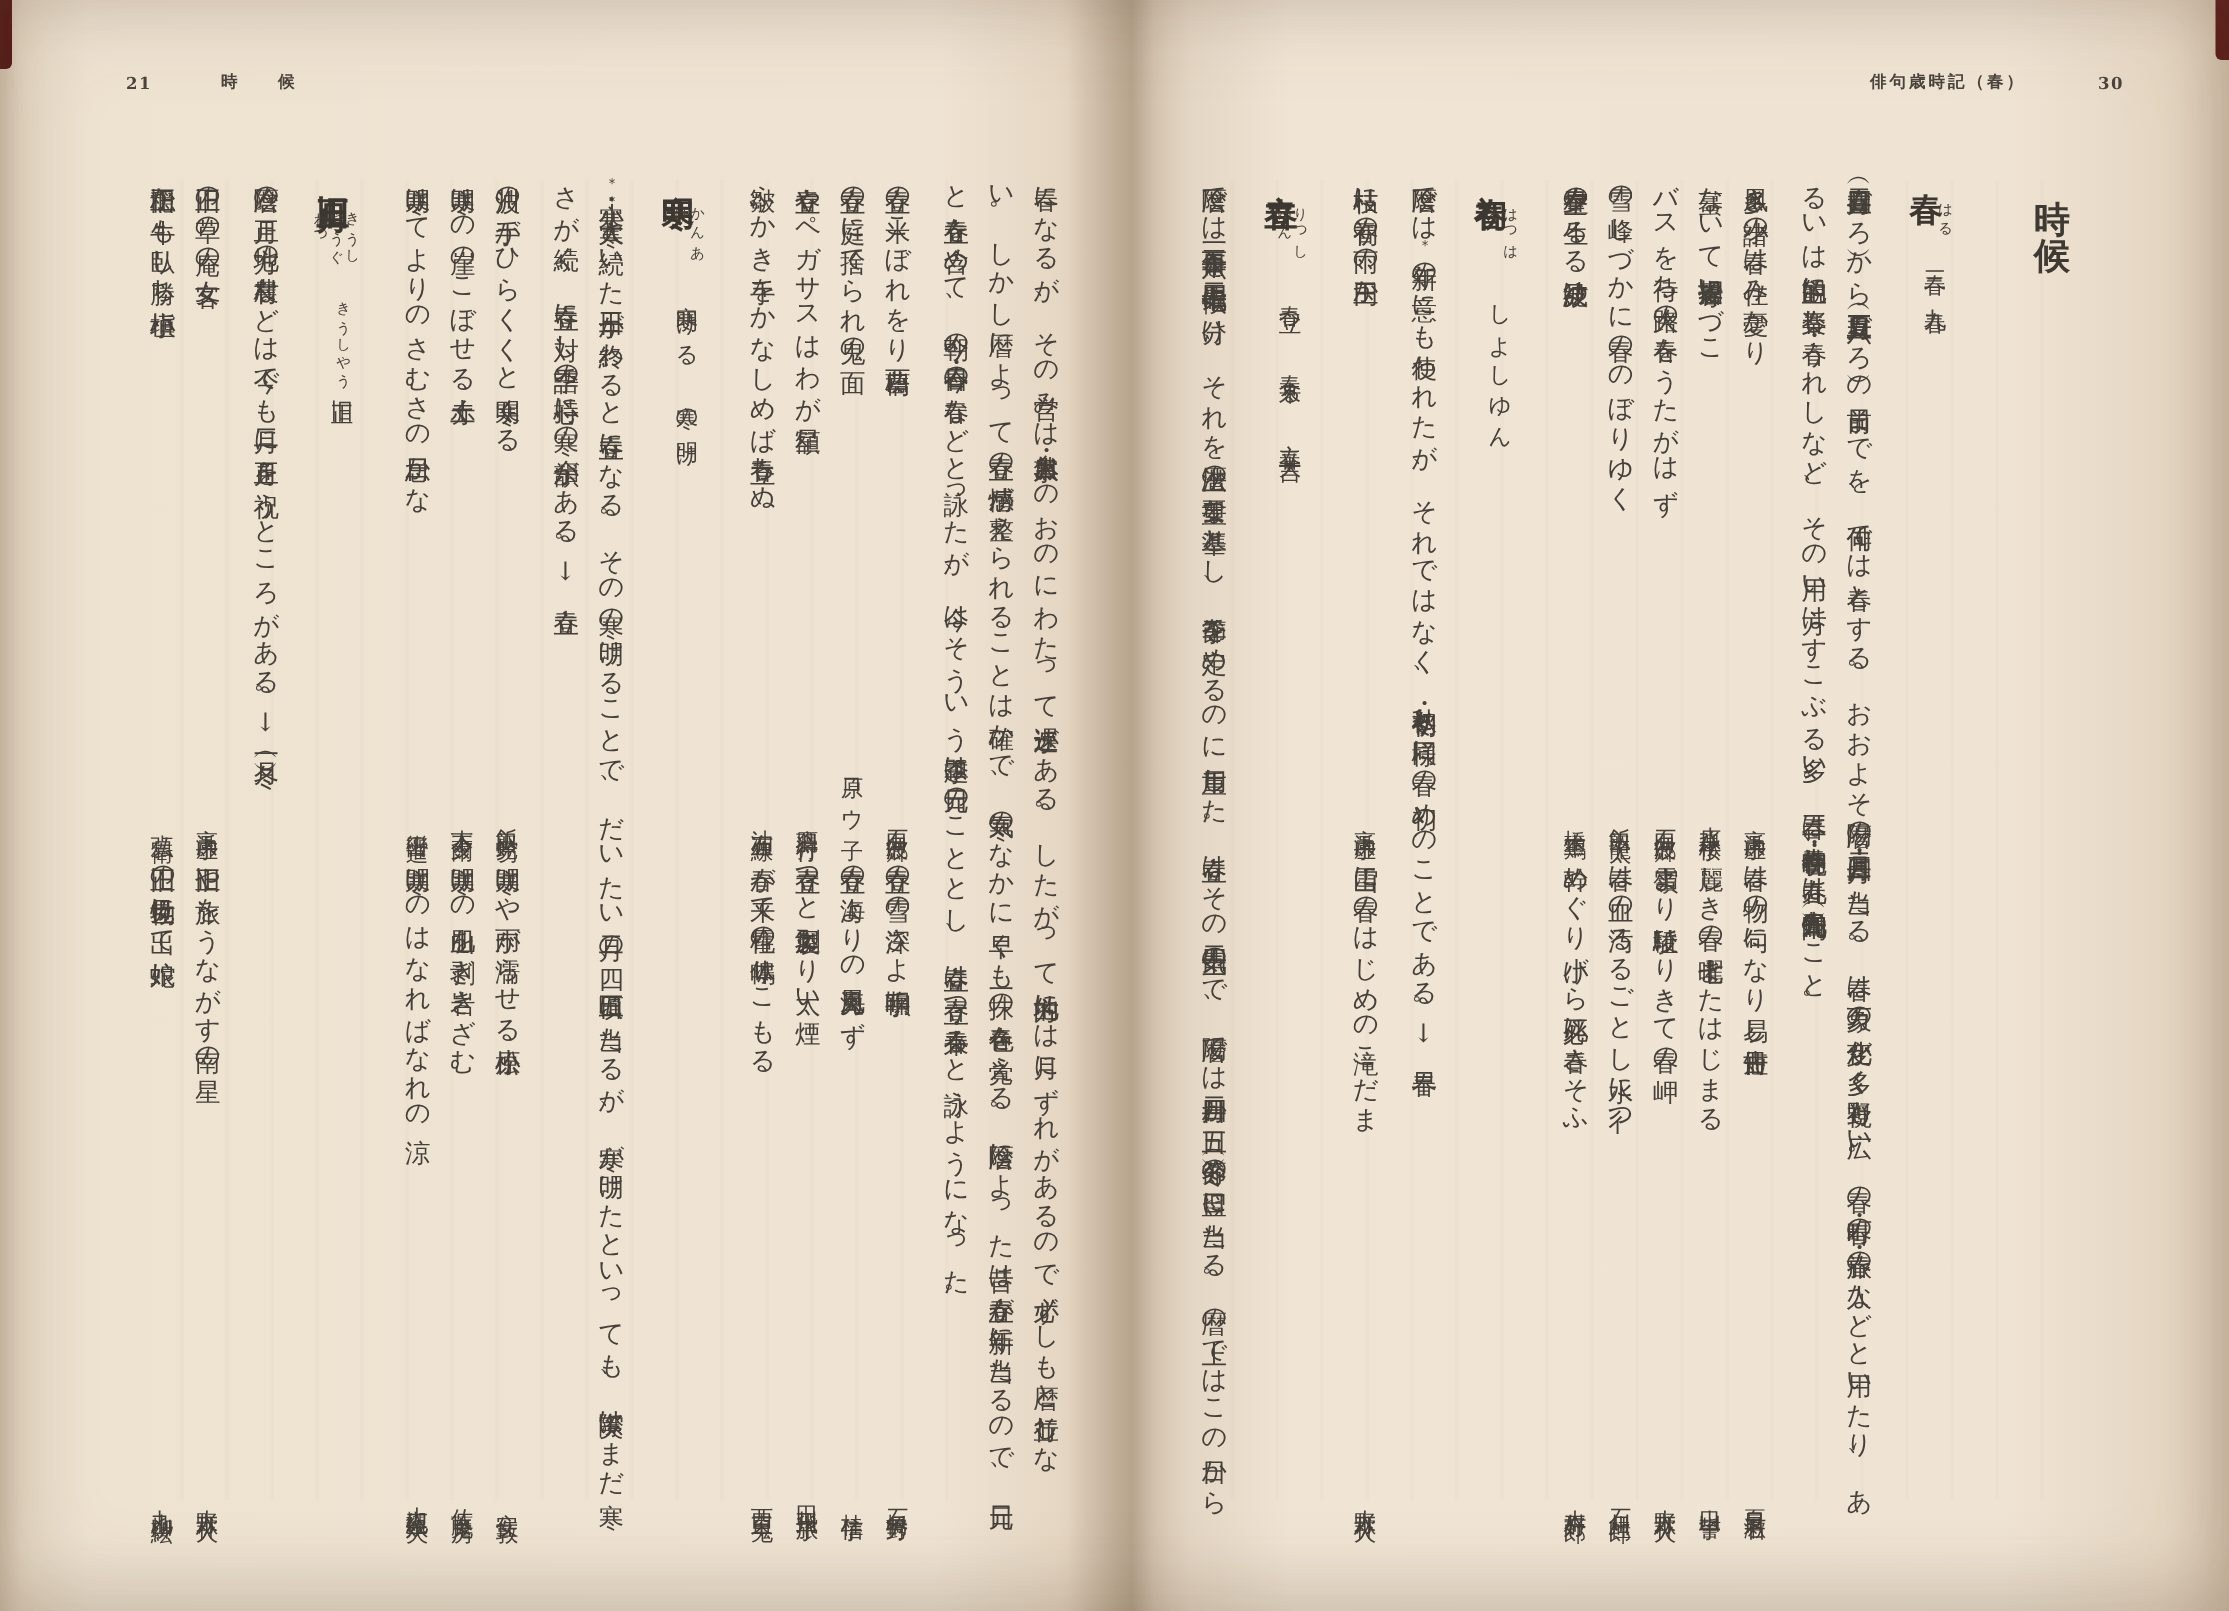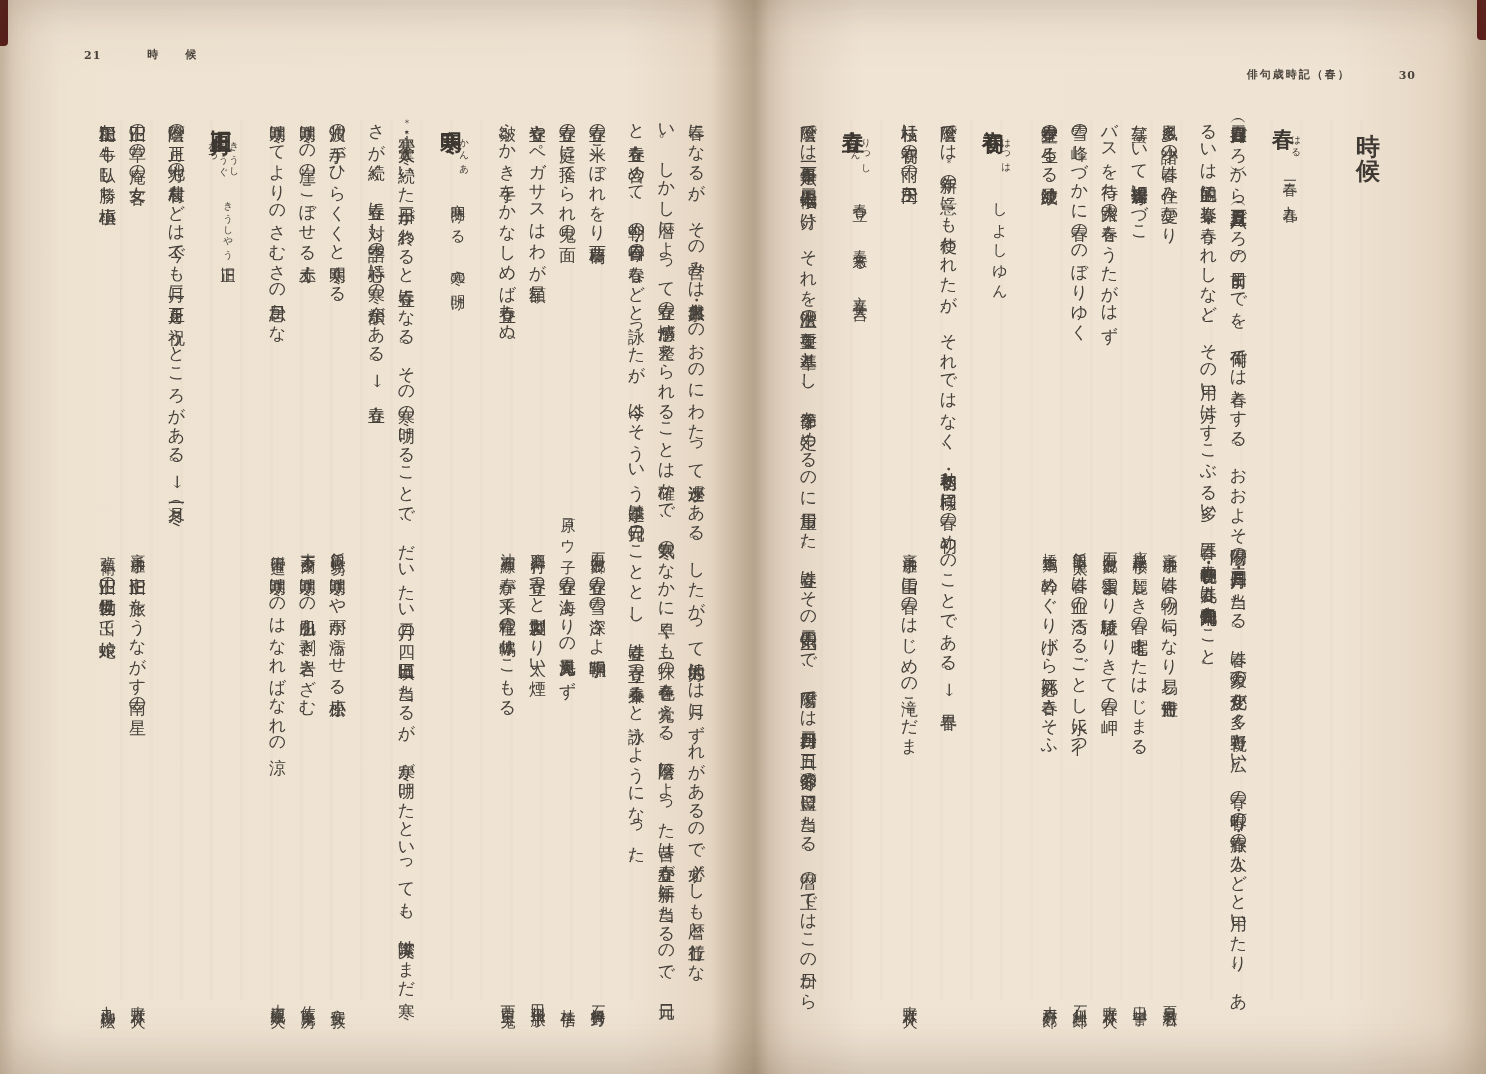--- a/index.html
+++ b/index.html
@@ -20,21 +20,21 @@
   .gutter { position:absolute; left:712px; top:0; width:82px; height:100%;
     background:linear-gradient(90deg, rgba(118,94,68,0) 0%, rgba(118,94,68,.22) 42%, rgba(110,86,60,.30) 52%, rgba(118,94,68,.10) 70%, rgba(118,94,68,0) 100%); }
   .showthrough { position:absolute; top:120px; height:880px; opacity:.5; pointer-events:none;
     background:repeating-linear-gradient(90deg, rgba(118,96,72,.05) 0 3px, rgba(118,96,72,0) 3px 30px); }
   .corner-tl { position:absolute; left:0; top:0; width:8px; height:46px; background:#561a18; border-radius:0 0 4px 0; }
   .corner-tr { position:absolute; right:0; top:0; width:9px; height:40px; background:#5d1c1a; border-radius:0 0 0 4px; }
 
   
   .runhead { position:absolute; top:47px; display:flex; align-items:flex-end;
     font-size:11px; letter-spacing:2px; color:#4a443c;font-weight:bold; }
-  .runhead-right { right:70px; gap:48px;margin-top:20px; }
+  .runhead-right { right:70px; gap:48px; }
   .runhead-left  { left:84px;  gap:46px; }
   .runhead .wide { letter-spacing:27px; }
   .pagenum { font-family:"DejaVu Serif", serif; letter-spacing:1px; }
 
   
   .content { position:absolute; top:112px; height:892px; display:flex;
     flex-direction:row-reverse; align-items:flex-start; }
   .content-right { right:74px; }
   .content-left  { left:84px; }
 

